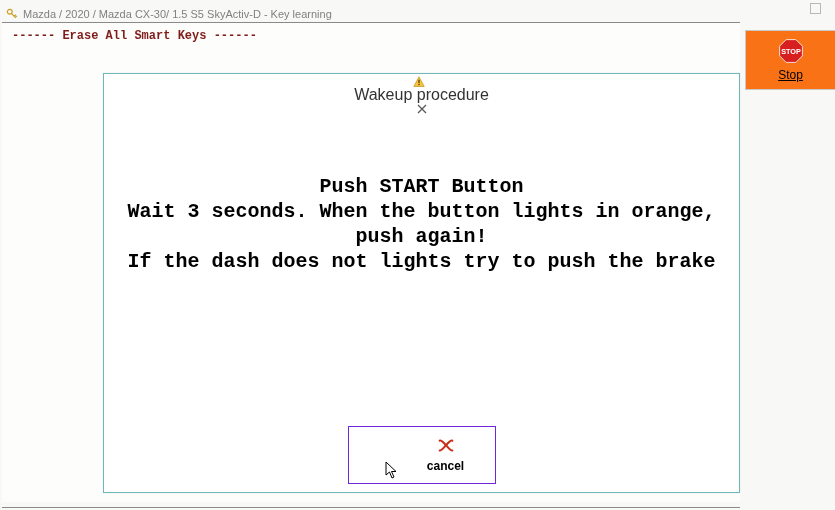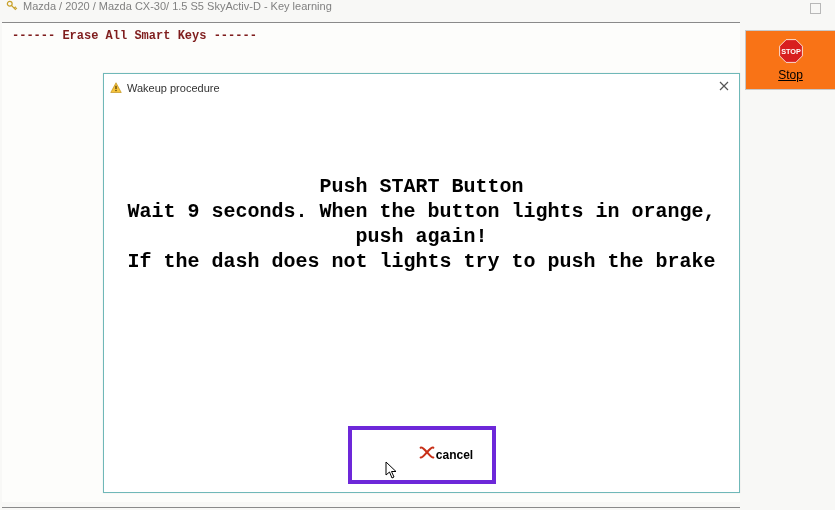--- a/index.html
+++ b/index.html
@@ -7,21 +7,21 @@
     margin: 0; padding: 0;
     width: 835px; height: 510px;
     font-family: "Segoe UI", Tahoma, sans-serif;
     background: #f8f8f6;
     overflow: hidden;
   }
   
   .titlebar {
     height: 20px;
     display: flex;
-    align-items: flex-start;
+    align-items: flex-end;
     padding: 0 6px;
     font-size: 11px;
     color: #808080;
     background: #f8f8f6;
   }
   .titlebar .k-icon {
     width: 12px; height: 12px;
     margin-right: 5px;
     display: inline-flex;
     align-items: center; justify-content: center;
@@ -87,24 +87,25 @@
     width: 637px; height: 420px;
     background: #ffffff;
     border: 1px solid #6fb8b8;
     box-shadow: 0 0 1px rgba(0,0,0,.15);
     display: flex;
     flex-direction: column;
   }
   .dlg-titlebar {
     height: 20px;
     display: flex;
-    align-items: flex-end;
+    align-items: center;
     padding: 0 6px;
-    font-size: 11px;
+    font-size: 16px;
     color: #333;
+    flex-direction: column;
   }
   .dlg-titlebar .warn-icon {
     width: 12px; height: 12px;
     margin-right: 5px;
   }
   .dlg-titlebar .spacer { flex: 1; }
   .dlg-close {
     width: 18px; height: 16px;
     display: flex; align-items: center; justify-content: center;
     font-size: 12px;
@@ -128,24 +129,24 @@
     white-space: pre-line;
   }
   .dlg-footer {
     height: 75px;
     display: flex;
     align-items: center;
     justify-content: center;
   }
   .cancel-btn {
     width: 148px; height: 58px;
-    border: 4px solid #6d28d9;
+    border: 1px solid #6d28d9;
     background: #fff;
     display: flex;
-    flex-direction: row;
+    flex-direction: column;
     align-items: center;
     justify-content: center;
     padding-left: 48px;
   }
   .cancel-btn .x-icon {
     width: 18px; height: 18px;
     margin-bottom: 4px;
   }
   .cancel-btn .cancel-label {
     font-size: 12px;
@@ -200,21 +201,21 @@
     <span>Wakeup procedure</span>
     <span class="spacer"></span>
     <span class="dlg-close">
       <svg viewBox="0 0 10 10" width="10" height="10">
         <path d="M1 1 L9 9 M9 1 L1 9" stroke="#555" stroke-width="1.2"></path>
       </svg>
     </span>
   </div>
   <div class="dlg-body">
     <div class="instructions">Push START Button
-Wait 9 seconds. When the button lights in orange, push again!
+Wait 3 seconds. When the button lights in orange, push again!
 If the dash does not lights try to push the brake</div>
   </div>
   <div class="dlg-footer">
     <div class="cancel-btn">
       <span class="x-icon">
         <svg viewBox="0 0 20 20" width="18" height="18">
           <path d="M3 4 C 6 2, 14 16, 17 15" stroke="#c83018" stroke-width="2.4" fill="none" stroke-linecap="round"></path>
           <path d="M17 4 C 14 2, 6 16, 3 15" stroke="#c83018" stroke-width="2.4" fill="none" stroke-linecap="round"></path>
         </svg>
       </span>

